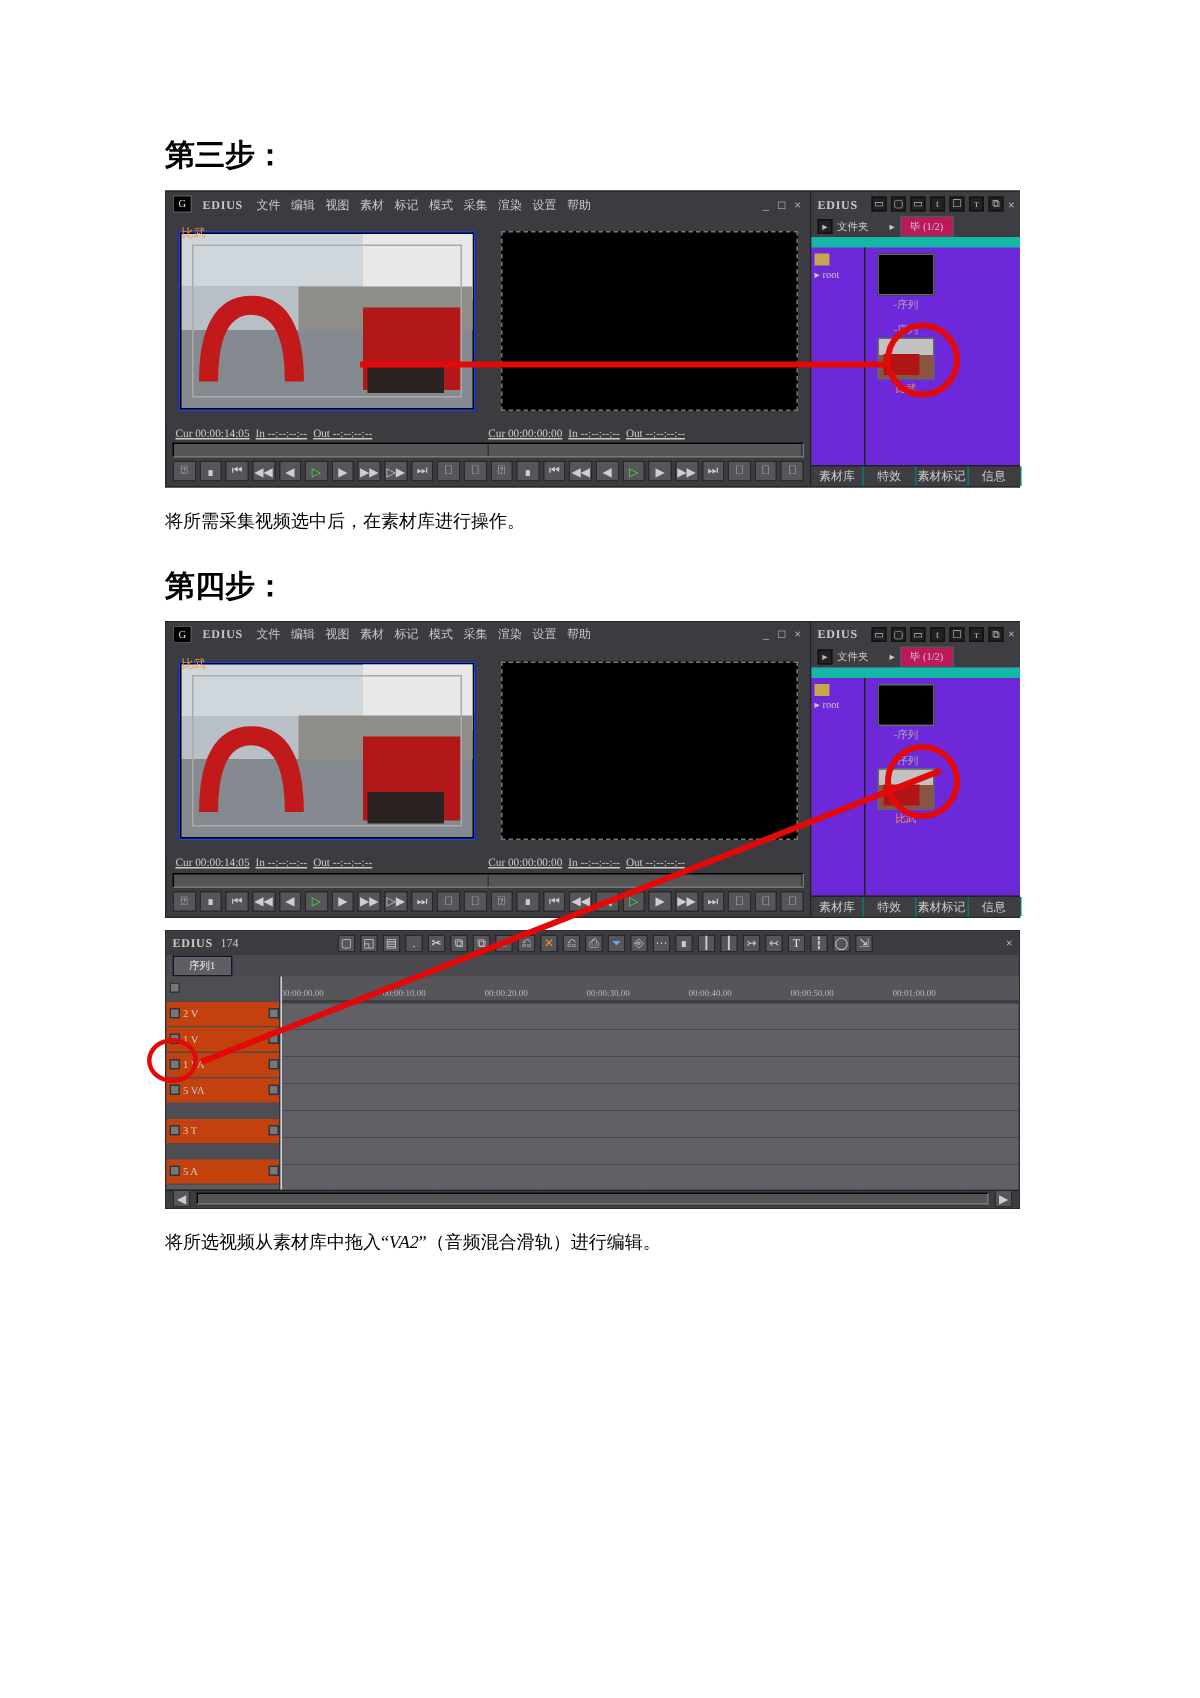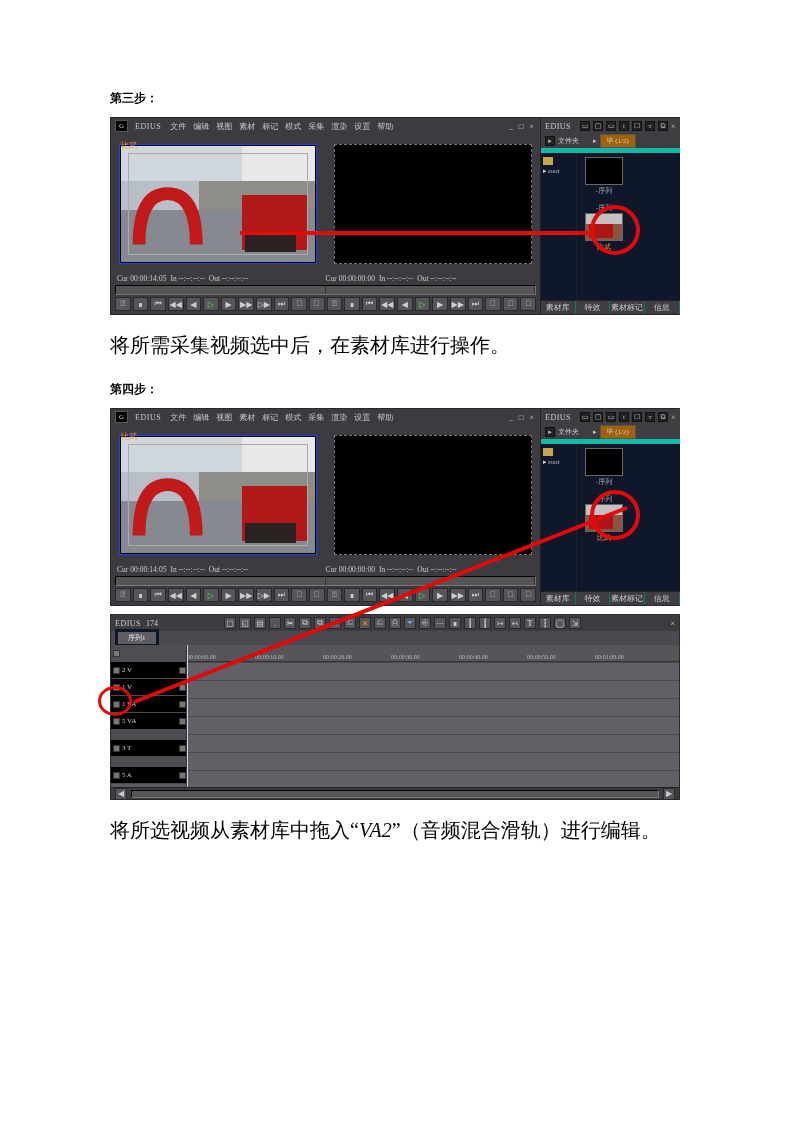--- a/index.html
+++ b/index.html
@@ -6,26 +6,26 @@
   body {
     background: #ffffff;
     font-family: "SimSun", "宋体", serif;
     width: 800px;
     margin: 0 auto;
     padding: 90px 110px 60px 110px;
     color: #000;
   }
   .step-heading {
     font-family: "SimHei", "黑体", sans-serif;
-    font-size: 12px;
+    font-size: 20px;
     font-weight: 700;
     margin-bottom: 10px;
   }
   .caption {
-    font-size: 20px;
+    font-size: 12px;
     line-height: 1.8;
     margin: 12px 0 18px 0;
   }
   .caption .latin { font-family: "Times New Roman", serif; font-style: italic; }
 
   
   .edius-panel {
     width: 570px;
     background: #3c3c40;
     display: flex;
@@ -49,21 +49,21 @@
     color: #c8c8c8;
   }
   .logo {
     background: #000;
     color: #ddd;
     padding: 1px 3px;
     font-size: 7px;
     border: 1px solid #555;
     display: inline-block;
   }
-  .app-name { font-weight: 400; letter-spacing: .5px; margin-right: 2px; }
+  .app-name { font-weight: 700; letter-spacing: .5px; margin-right: 2px; }
   .win-ctrl { margin-left: auto; letter-spacing: 2px; }
   .viewers {
     display: flex;
     height: 138px;
     background: #3c3c40;
   }
   .preview, .record {
     flex: 1;
     position: relative;
     padding: 4px 2px;
@@ -109,21 +109,21 @@
     border: 1px dashed #777;
   }
   .tc-row {
     height: 12px;
     display: flex;
     font-size: 7.5px;
     color: #ccc;
     padding: 0 6px;
     align-items: center;
   }
-  .tc-row.split > div { flex:1; display:flex; gap:4px; align-items:flex-start; }
+  .tc-row.split > div { flex:1; display:flex; gap:4px; align-items:flex-start;text-decoration:underline; }
   .scrub-row {
     height: 10px;
     background: #555;
     margin: 1px 4px;
     border: 1px inset #222;
     display:flex;
   }
   .scrub-row > div { flex:1; border-right:1px solid #333; }
   .ctrl-row {
     height: 18px;
@@ -170,29 +170,29 @@
   .bin-sub {
     height:14px;
     display:flex;
     align-items:center;
     font-size:7px;
     color:#ccc;
     padding:0 4px;
     gap:3px;
   }
   .bin-sub .path-pill {
-    background:#a16207;
+    background:#be185d;
     padding:1px 6px;
     border:1px solid #555;
   }
   .bin-body {
     flex:1;
     display:flex;
-    background:#0f172a;
-    border-top:5px solid #14b8a6;
+    background:#6d28d9;
+    border-top:7px solid #14b8a6;
   }
   .bin-tree {
     width:36px;
     border-right:1px solid #222;
     padding:4px 2px;
     font-size:7px;
     color:#ccc;
   }
   .bin-tree .folder-ic {
     width:10px;height:8px;background:#c9a64e;display:inline-block;margin-right:2px;
@@ -278,37 +278,37 @@
     color:#ccc;font-size:8px;
     display:flex;align-items:center;justify-content:center;
   }
   .tbtn.orange{color:#ff8a1e;}
   .tbtn.blue{color:#6aa3ff;}
   .tbtn.white{color:#eee;}
   .tl-seq-tab{
     height:14px;background:#4a4a50;display:flex;align-items:center;
     font-size:7px;color:#eee;padding-left:4px;
   }
-  .tl-seq-tab span{background:#5e5e64;padding:1px 10px;border:3px solid #0f172a;}
+  .tl-seq-tab span{background:#5e5e64;padding:1px 10px;border:1px solid #0f172a;}
   .tl-body{
     display:flex;
   }
   .tl-tracks{
     width:76px;
     border-right:1px solid #333;
   }
   .trk{
     height:17px;
     border-bottom:1px solid #4a4a50;
     display:flex;
     align-items:center;
     font-size:7px;
     color:#cfcfcf;
     padding-left:2px;
-    background:#000000;
+    background:#c2410c;
     gap:2px;
   }
   .trk .tog{width:7px;height:7px;border:1px solid #333;background:#777;}
   .trk.dark{background:#4d4d52;}
   .trk.tiny{height:10px;}
   .tl-area{
     flex:1;
     position:relative;
     background:
       repeating-linear-gradient(#606066 0 17px, #4a4a50 17px 18px),

